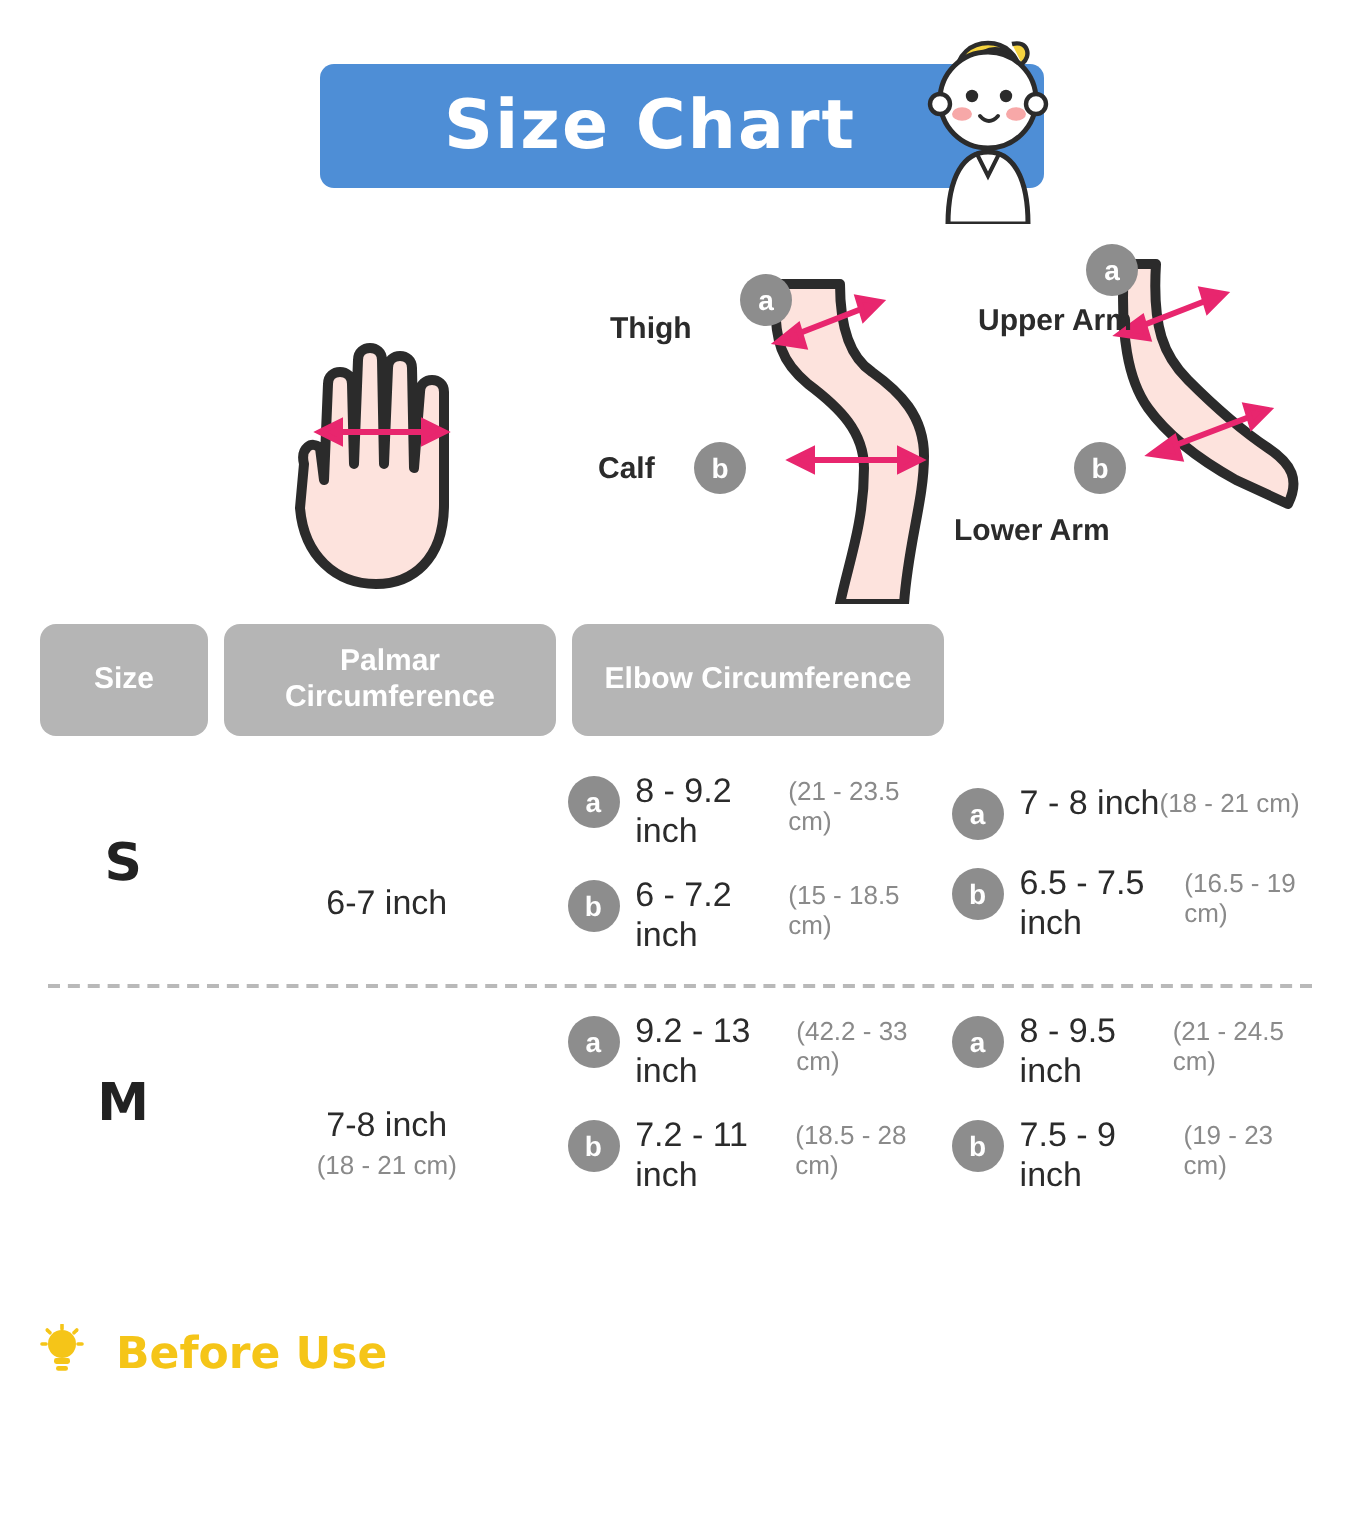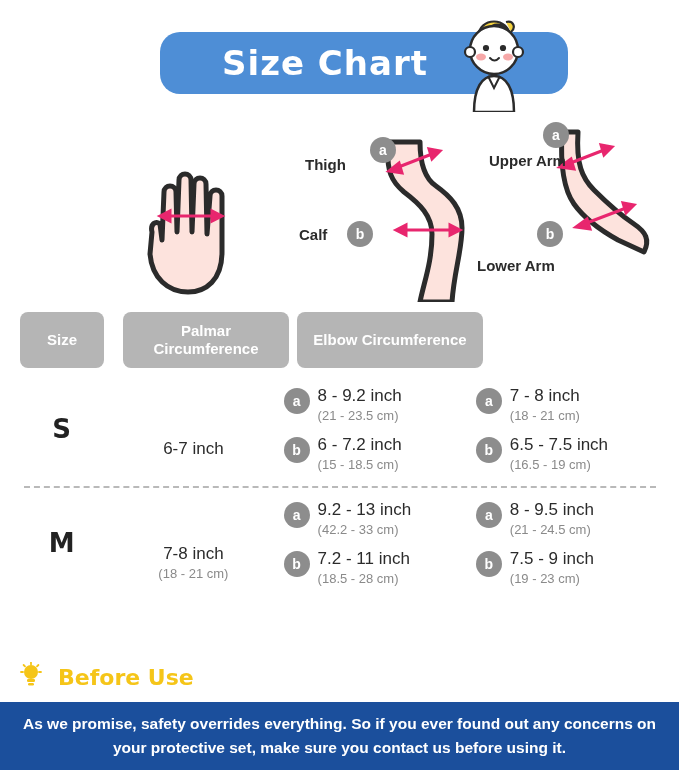--- a/index.html
+++ b/index.html
@@ -25,24 +25,24 @@
     position: absolute;
     top: 22px;
     left: 0;
     width: 679px;
     height: 90px;
   }
   .title-pill {
     position: absolute;
     left: 160px;
     top: 10px;
-    width: 408px;
+    width: 362px;
     height: 62px;
     background: #4e8ed6;
-    border-radius: 20px;
+    border-radius: 7px;
     box-sizing: border-box;
   }
   .title-text {
     position: absolute;
     left: 0;
     top: 0;
     width: 330px;
     height: 62px;
     line-height: 62px;
     text-align: center;
@@ -122,21 +122,21 @@
     text-align: center;
     display: flex;
     align-items: center;
     justify-content: center;
     height: 56px;
     line-height: 18px;
     box-sizing: border-box;
     padding: 0 4px;
   }
   .th-size  { width: 84px; }
-  .th-palm  { width: 166px; margin-left: 11px; }
+  .th-palm  { width: 166px; }
   .th-knee  { width: 186px; }
   .th-elbow { width: 186px; }
 
   .row {
     display: flex;
     gap: 8px;
     align-items: center;
     margin-top: 10px;
   }
   .c-size {
@@ -167,21 +167,21 @@
     font-family: "Liberation Sans", sans-serif;
   }
   .meas {
     display: flex;
     align-items: flex-start;
     gap: 8px;
     margin-bottom: 12px;
   }
   .meas:last-child { margin-bottom: 0; }
   .meas .badge { flex: 0 0 26px; margin-top: 2px; }
-  .meas-text { display: flex; flex-direction: column; }
+  .meas-text { display: flex; flex-direction: row; }
 
   .divider {
     margin: 14px 4px 12px 4px;
     border-top: 2px dashed #b9b9b9;
     height: 0;
   }
 
   
   .before {
     position: absolute;
@@ -438,17 +438,14 @@
           <line x1="1" y1="10" x2="3" y2="10"></line>
           <line x1="19" y1="10" x2="21" y2="10"></line>
           <line x1="3.6" y1="3" x2="5" y2="4.4"></line>
           <line x1="18.4" y1="3" x2="17" y2="4.4"></line>
         </g>
       </svg>
     </span>
     <span class="before-text">Before Use</span>
   </div>
 
-  <div class="footer">
-    <div class="footer-text">As we promise, safety overrides everything. So if you ever found out any concerns on your protective set, make sure you contact us before using it.</div>
-  </div>
 
 </div>
 
 </body></html>

